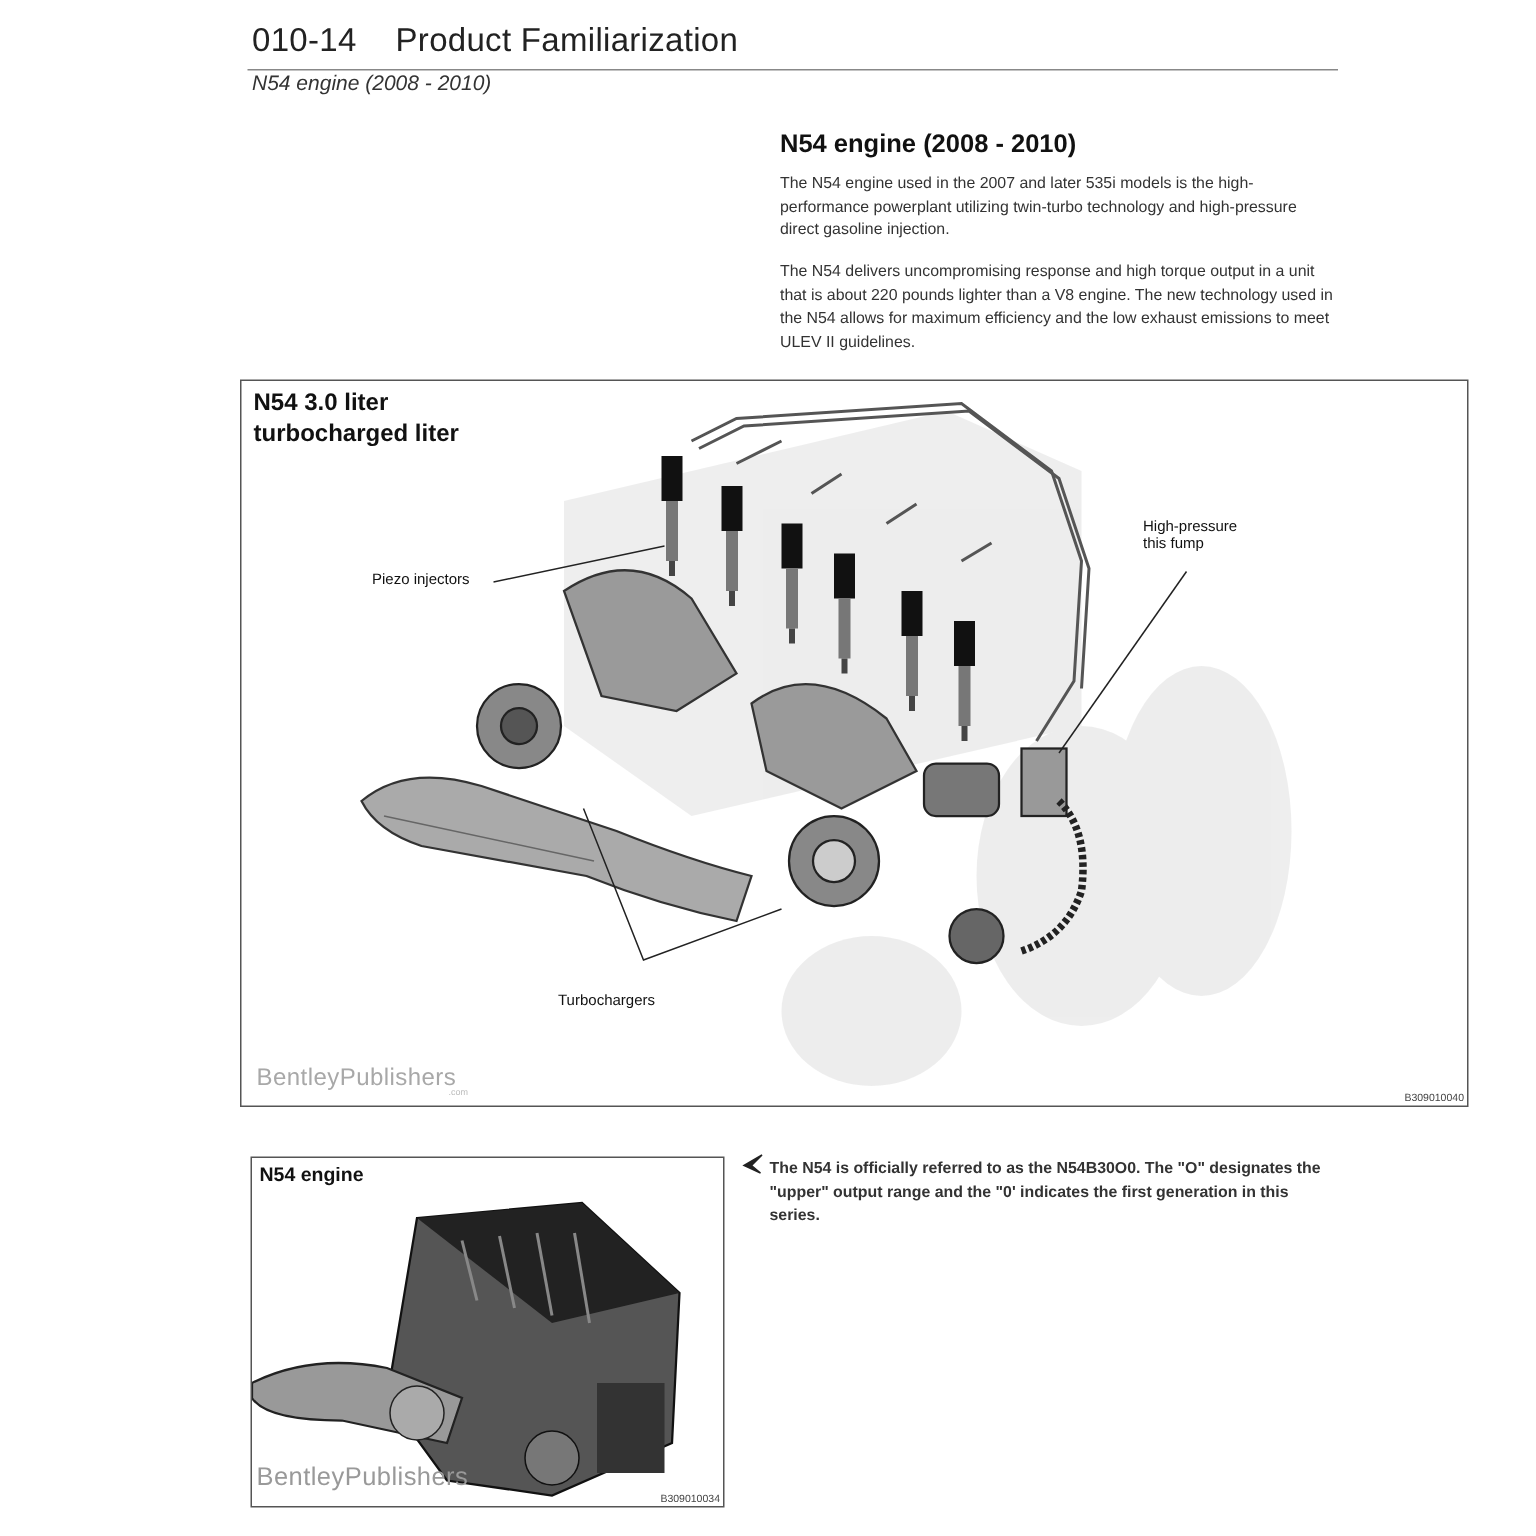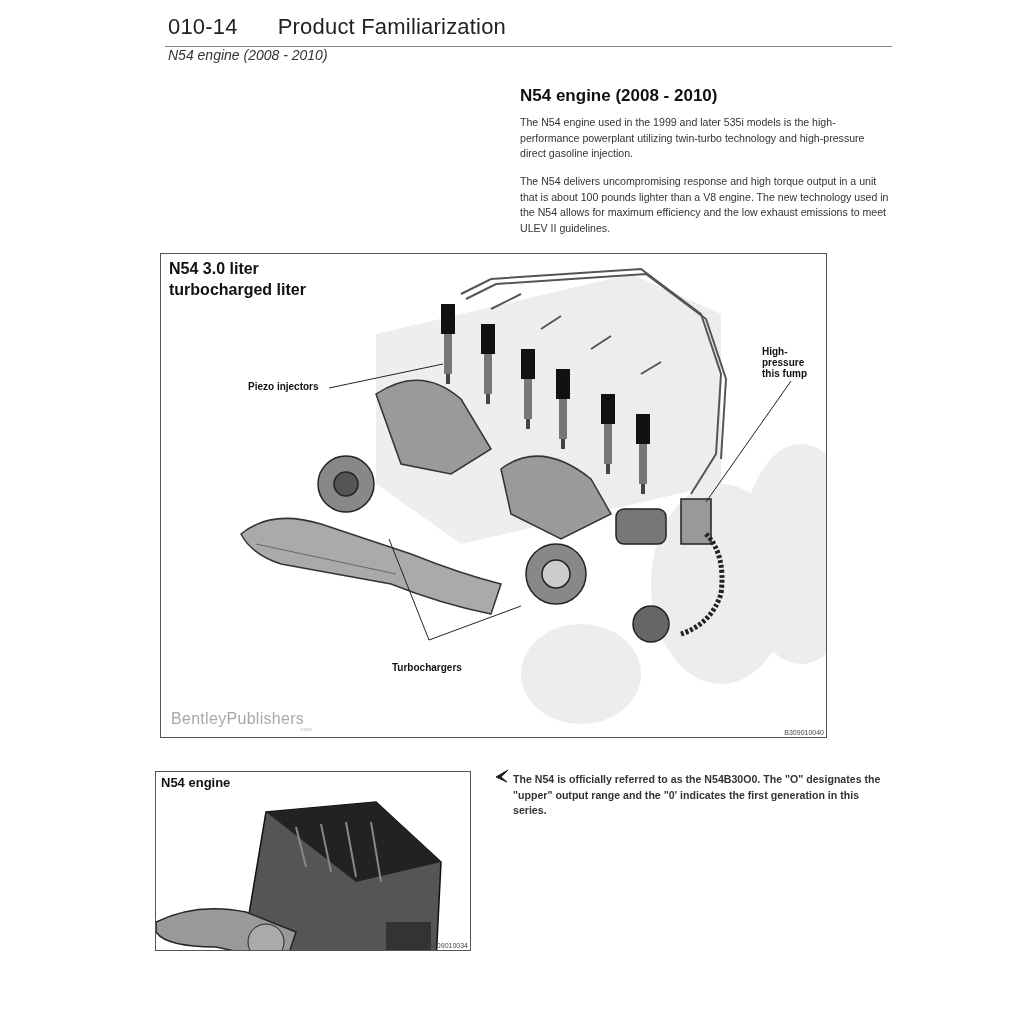--- a/index.html
+++ b/index.html
@@ -1,50 +1,50 @@
 <!DOCTYPE html>
 <html><head>
 <meta charset="utf-8">
 <style>
   html, body { margin:0; padding:0; background:#ffffff; }
   body { width:1024px; height:1024px; position:relative; overflow:hidden; font-family:"Liberation Sans", sans-serif; color:#222; }
   .header-title { position:absolute; left:168px; top:14px; font-size:22px; color:#222; letter-spacing:0.2px; white-space:nowrap; }
-  .header-title .num { margin-right:40px; }
+  .header-title .num { margin-right:26px; }
   .header-rule { position:absolute; left:165px; top:46px; width:727px; height:1px; background:#888; }
   .subheader { position:absolute; left:168px; top:47px; font-size:14px; font-style:italic; color:#333; }
   .sec-title { position:absolute; left:520px; top:86px; font-size:17px; font-weight:bold; color:#111; }
   .para { position:absolute; left:520px; width:372px; font-size:10.6px; line-height:15.5px; color:#333; }
   .para1 { top:115px; }
   .para2 { top:174px; }
 
-  .fig1 { position:absolute; left:160px; top:253px; width:667px; height:485px; border:1.5px solid #555; box-sizing:border-box; background:#fff; overflow:hidden; }
+  .fig1 { position:absolute; left:160px; top:253px; width:819px; height:485px; border:1.5px solid #555; box-sizing:border-box; background:#fff; overflow:hidden; }
   .fig1-title { position:absolute; left:8px; top:4px; font-size:16px; font-weight:bold; line-height:21px; color:#111; }
-  .callout { position:absolute; font-size:10px; font-weight:bold; color:#111; line-height:11px; }
+  .callout { position:absolute; font-size:10px; font-weight:normal; color:#111; line-height:11px; }
   .watermark { position:absolute; color:#a8a8a8; font-size:16px; letter-spacing:0.3px; }
   .figcode { position:absolute; font-size:7px; color:#444; }
 
-  .fig2 { position:absolute; left:155px; top:771px; width:316px; height:180px; border:1.5px solid #555; box-sizing:border-box; background:#fff; overflow:hidden; }
+  .fig2 { position:absolute; left:167px; top:771px; width:316px; height:234px; border:1.5px solid #555; box-sizing:border-box; background:#fff; overflow:hidden; }
   .fig2-title { position:absolute; left:5px; top:3px; font-size:13px; font-weight:bold; color:#111; }
 
   .note { position:absolute; left:513px; top:772px; width:380px; font-size:10.6px; line-height:15.5px; color:#333;font-weight:bold; }
   .note-icon { position:absolute; left:494px; top:768px; width:16px; height:16px; }
   svg { display:block; }
 </style>
 </head>
 <body>
 
 <div class="header-title">
   <span class="num">010-14</span><span>Product Familiarization</span>
 </div>
 <div class="header-rule"></div>
 <div class="subheader">N54 engine (2008 - 2010)</div>
 
 <div class="sec-title">N54 engine (2008 - 2010)</div>
-<div class="para para1">The N54 engine used in the 1999 and later 535i models is the high-performance powerplant utilizing twin-turbo technology and high-pressure direct gasoline injection.</div>
-<div class="para para2">The N54 delivers uncompromising response and high torque output in a unit that is about 100 pounds lighter than a V8 engine. The new technology used in the N54 allows for maximum efficiency and the low exhaust emissions to meet ULEV II guidelines.</div>
+<div class="para para1">The N54 engine used in the 2007 and later 535i models is the high-performance powerplant utilizing twin-turbo technology and high-pressure direct gasoline injection.</div>
+<div class="para para2">The N54 delivers uncompromising response and high torque output in a unit that is about 220 pounds lighter than a V8 engine. The new technology used in the N54 allows for maximum efficiency and the low exhaust emissions to meet ULEV II guidelines.</div>
 
 <div class="fig1">
   <div class="fig1-title">
     <div>N54 3.0 liter</div>
     <div>turbocharged liter</div>
   </div>
 
   <svg width="722" height="485" viewBox="0 0 722 485" style="position:absolute;left:0;top:0;">
 
     <g opacity="0.25" fill="#bbb">
@@ -120,21 +120,21 @@
       <path d="M630 127 L545 248"></path>
       <path d="M228 285 L268 386 L360 352"></path>
     </g>
   </svg>
 
   <div class="callout" style="left:87px;top:127px;text-align:center;">Piezo injectors</div>
   <div class="callout" style="left:601px;top:92px;">
     <div>High-pressure</div>
     <div>this fump</div>
   </div>
-  <div class="callout" style="left:211px;top:408px;margin-left:20px;">Turbochargers</div>
+  <div class="callout" style="left:211px;top:408px;">Turbochargers</div>
 
   <div class="watermark" style="left:10px;top:456px;">BentleyPublishers</div>
   <div style="position:absolute;left:138px;top:472px;font-size:6px;color:#bbb;">.com</div>
   <div class="figcode" style="right:2px;bottom:1px;">B309010040</div>
 </div>
 
 <div class="fig2">
   <div class="fig2-title">N54 engine</div>
   <svg width="316" height="234" viewBox="0 0 316 234" style="position:absolute;left:0;top:0;">
     <path d="M110 40 L220 30 L285 90 L280 190 L200 225 L130 215 L90 160 Z" fill="#555" stroke="#111" stroke-width="1.5"></path>

